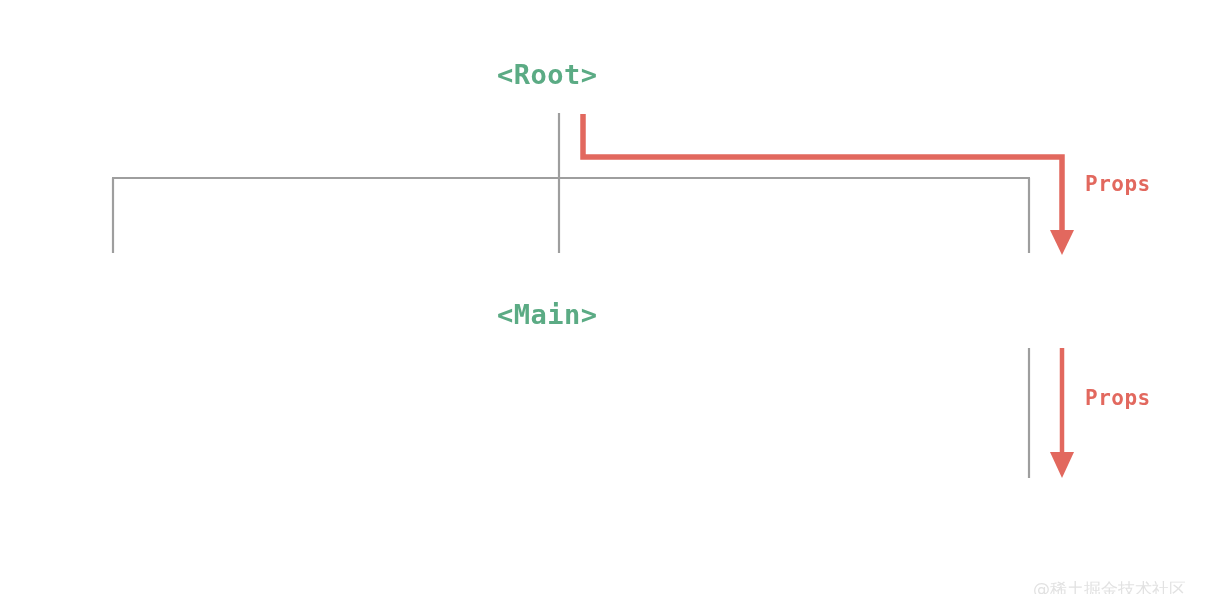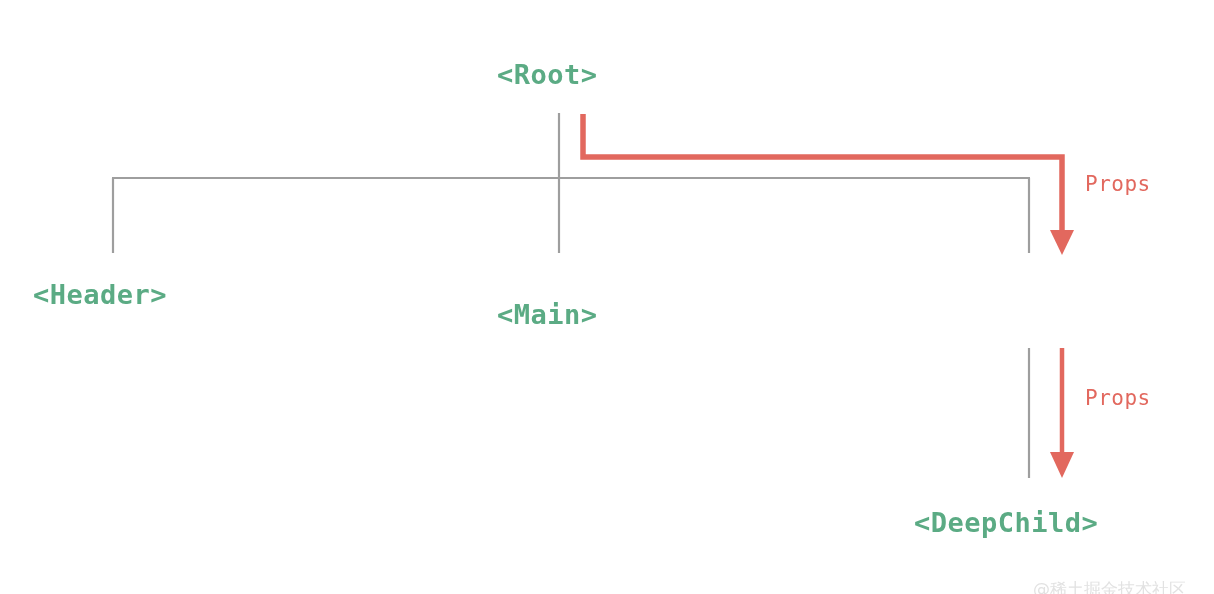--- a/index.html
+++ b/index.html
@@ -32,21 +32,21 @@
     font-weight: bold;
     letter-spacing: 0.5px;
     white-space: nowrap;
     line-height: 1;
   }
   .props-label {
     position: absolute;
     color: #e2685e;
     font-family: "DejaVu Sans Mono", monospace;
     font-size: 21px;
-    font-weight: normal;
+    font-weight: bold;
     letter-spacing: 0.5px;
     white-space: nowrap;
     line-height: 1;
   }
   .watermark {
     position: absolute;
     color: #e2e2e2;
     font-family: "DejaVu Sans", sans-serif;
     font-size: 17px;
     white-space: nowrap;
@@ -82,26 +82,24 @@
 
     <path d="M 583 114 L 583 157 L 1062 157 L 1062 230" fill="none" stroke="#e2685e" stroke-width="5.5" stroke-linecap="butt"></path>
     <polygon points="1050,230 1074,230 1062,255" fill="#e2685e"></polygon>
 
     <path d="M 1062 348 L 1062 452" fill="none" stroke="#e2685e" stroke-width="4.5" stroke-linecap="butt"></path>
     <polygon points="1050,452 1074,452 1062,478" fill="#e2685e"></polygon>
   </svg>
 
   <div class="node-label" id="node-root">&lt;Root&gt;</div>
 
-  <div class="node-label" id="node-header">&lt;Header&gt;</div>
 
   <div class="node-label" id="node-main">&lt;Main&gt;</div>
 
 
-  <div class="node-label" id="node-deepchild">&lt;DeepChild&gt;</div>
 
   <div class="props-label" id="props-1">Props</div>
 
   <div class="props-label" id="props-2">Props</div>
 
   <div class="watermark" id="watermark-1">@稀土掘金技术社区</div>
 
 </div>
 
 </body></html>

